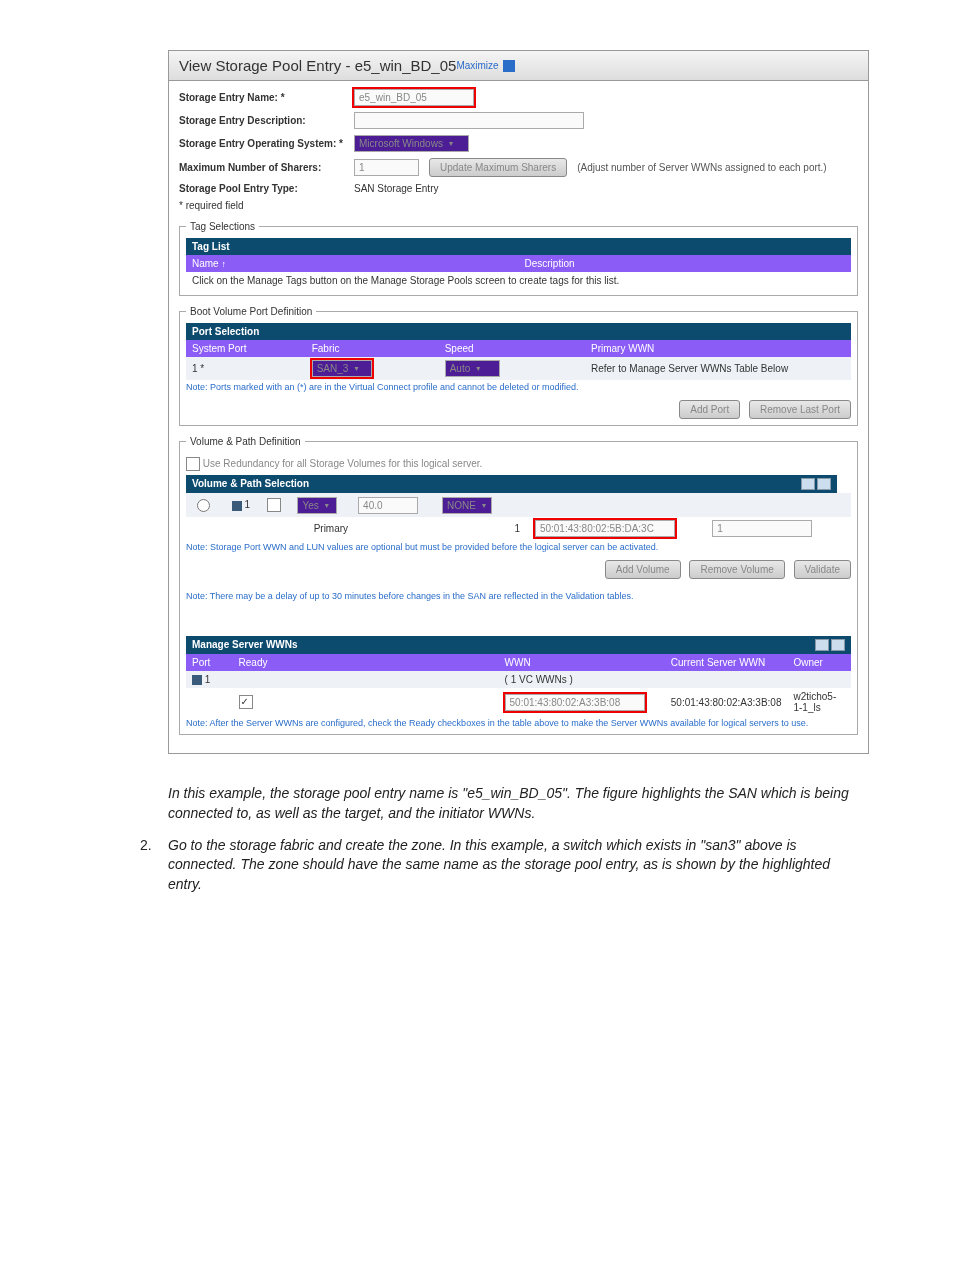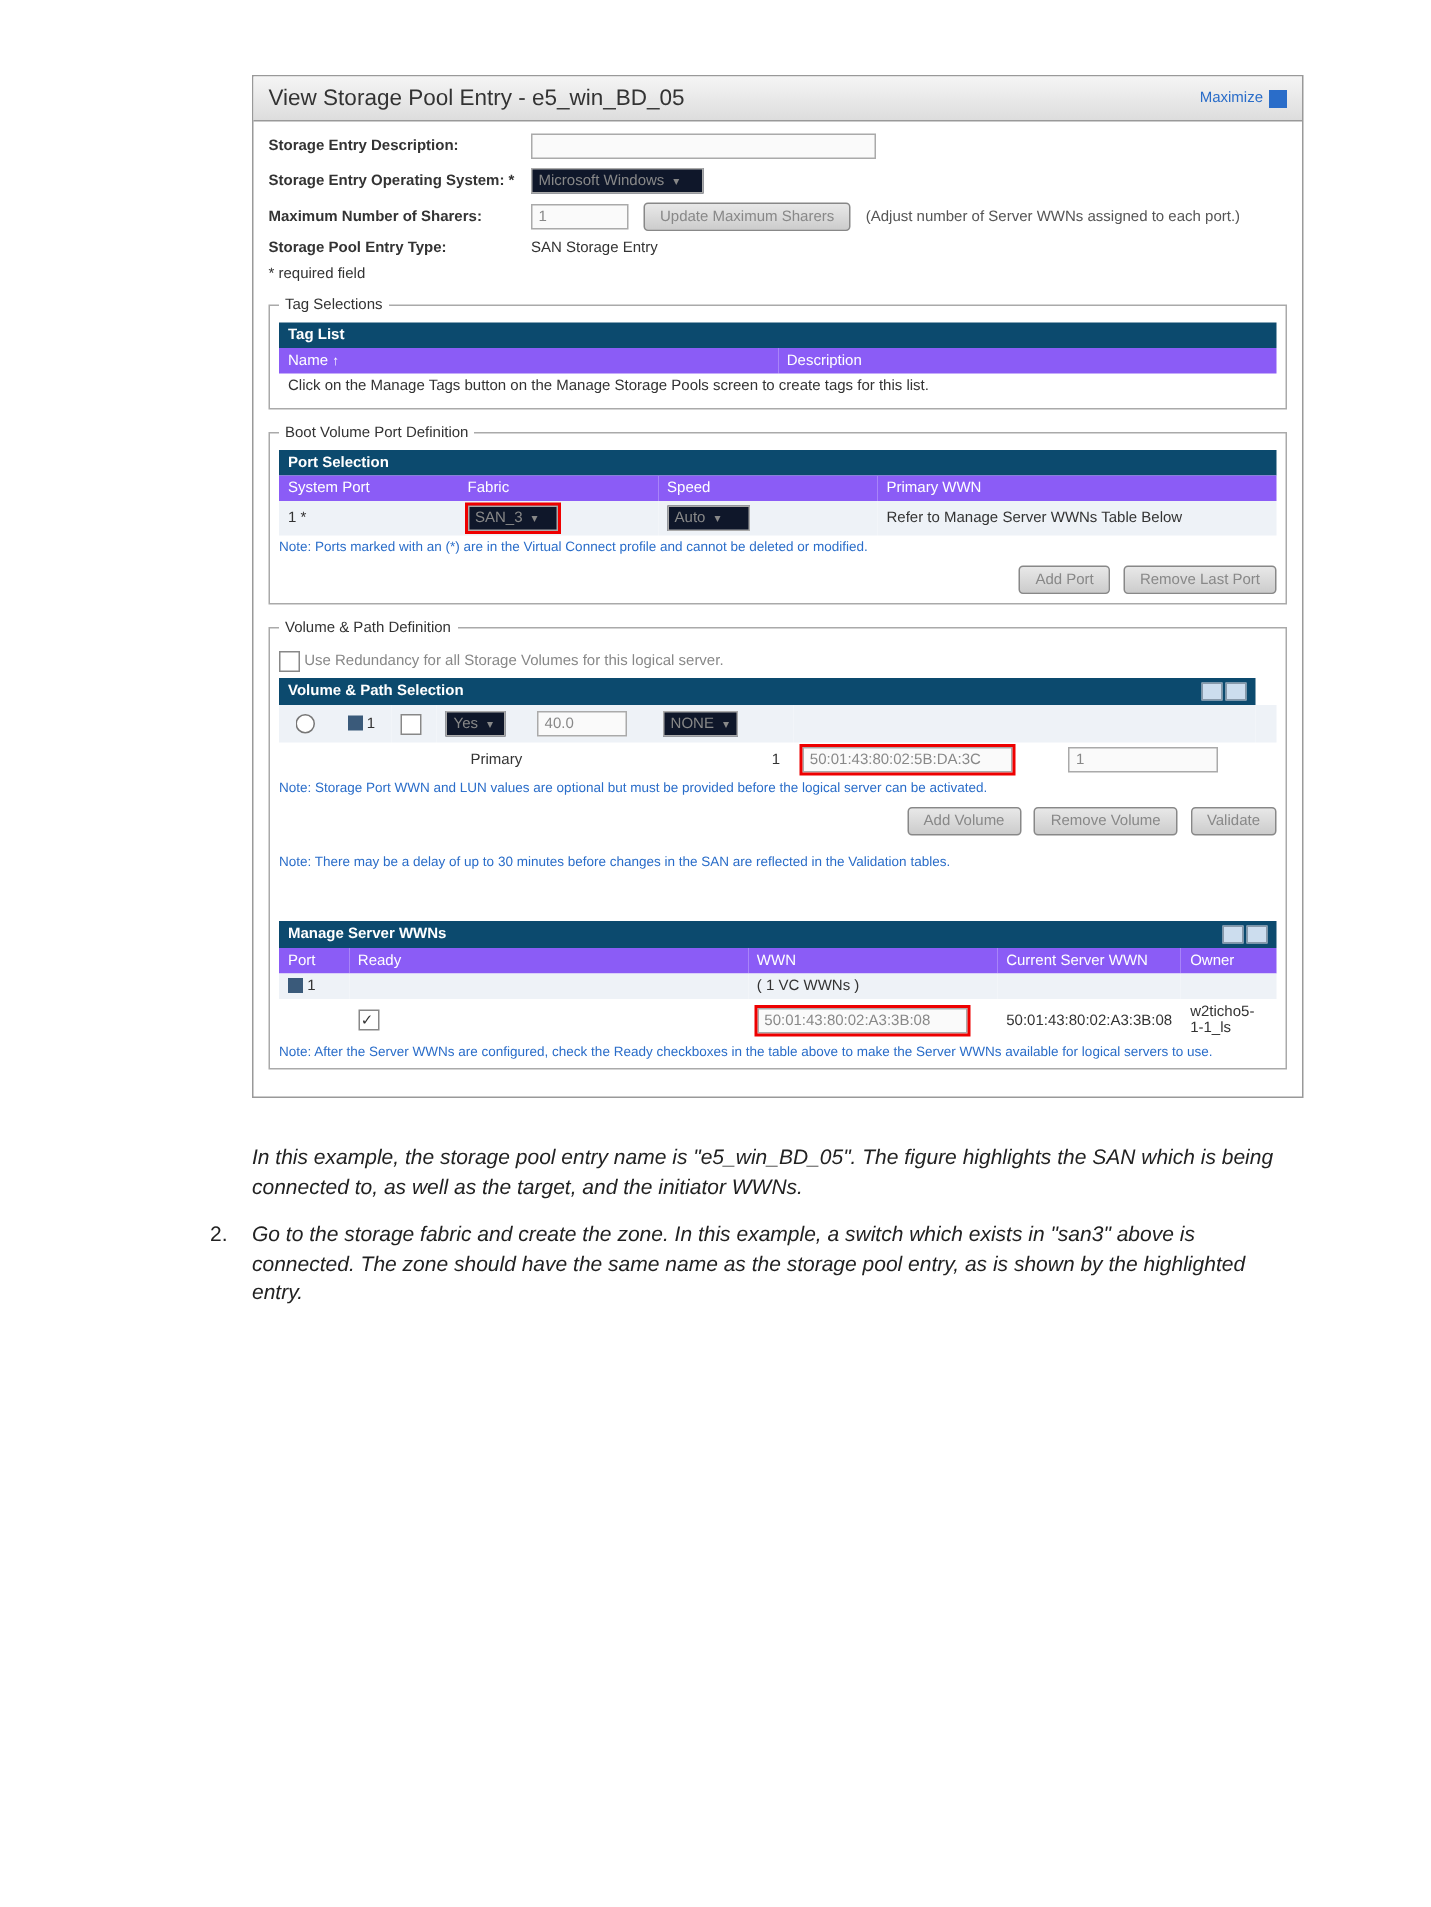--- a/index.html
+++ b/index.html
@@ -15,21 +15,20 @@
     position: relative;
   }
   .dialog {
     margin: 50px 85px 0 168px;
     border: 1px solid #999;
   }
   .dialog-header {
     background: linear-gradient(#f5f5f5, #ddd);
     padding: 6px 10px;
     display: flex;
-    justify-content: space-between;
     align-items: center;
     border-bottom: 1px solid #999;
   }
   .dialog-title {
     font-size: 15px;
     color: #333;
   }
   .maximize-link {
     color: #2a6dc9;
     font-size: 10px;
@@ -63,21 +62,21 @@
     color: #888;
     background: #fafafa;
   }
   .highlight-red {
     outline: 2px solid #e00;
   }
   .dropdown {
     display: inline-flex;
     align-items: center;
     border: 1px solid #aaa;
-    background: #0f172a;
+    background: #4c1d95;
     font-size: 10px;
     padding: 2px 4px;
     color: #888;
   }
   .chev { margin-left: 6px; font-size: 8px; color: #888; }
   .btn {
     background: linear-gradient(#f0f0f0, #d0d0d0);
     border: 1px solid #888;
     border-radius: 3px;
     padding: 3px 10px;
@@ -172,20 +171,24 @@
   <div class="dialog">
     <div class="dialog-header">
       <span class="dialog-title">View Storage Pool Entry - e5_win_BD_05</span>
       <span class="maximize-link">
         <span>Maximize</span>
         <span class="max-icon"></span>
       </span>
     </div>
     <div class="dialog-body">
 
+      <div class="field-row">
+        <span class="field-label bold">Storage Entry Name: *</span>
+        <input class="text-input highlight-red" style="width: 110px;" value="e5_win_BD_05">
+      </div>
       <div class="field-row">
         <span class="field-label bold">Storage Entry Description:</span>
         <input class="text-input" style="width: 220px;">
       </div>
       <div class="field-row">
         <span class="field-label bold">Storage Entry Operating System: *</span>
         <span class="dropdown" style="width:105px">
           <span>Microsoft Windows</span>
           <span class="chev">▾</span>
         </span>

